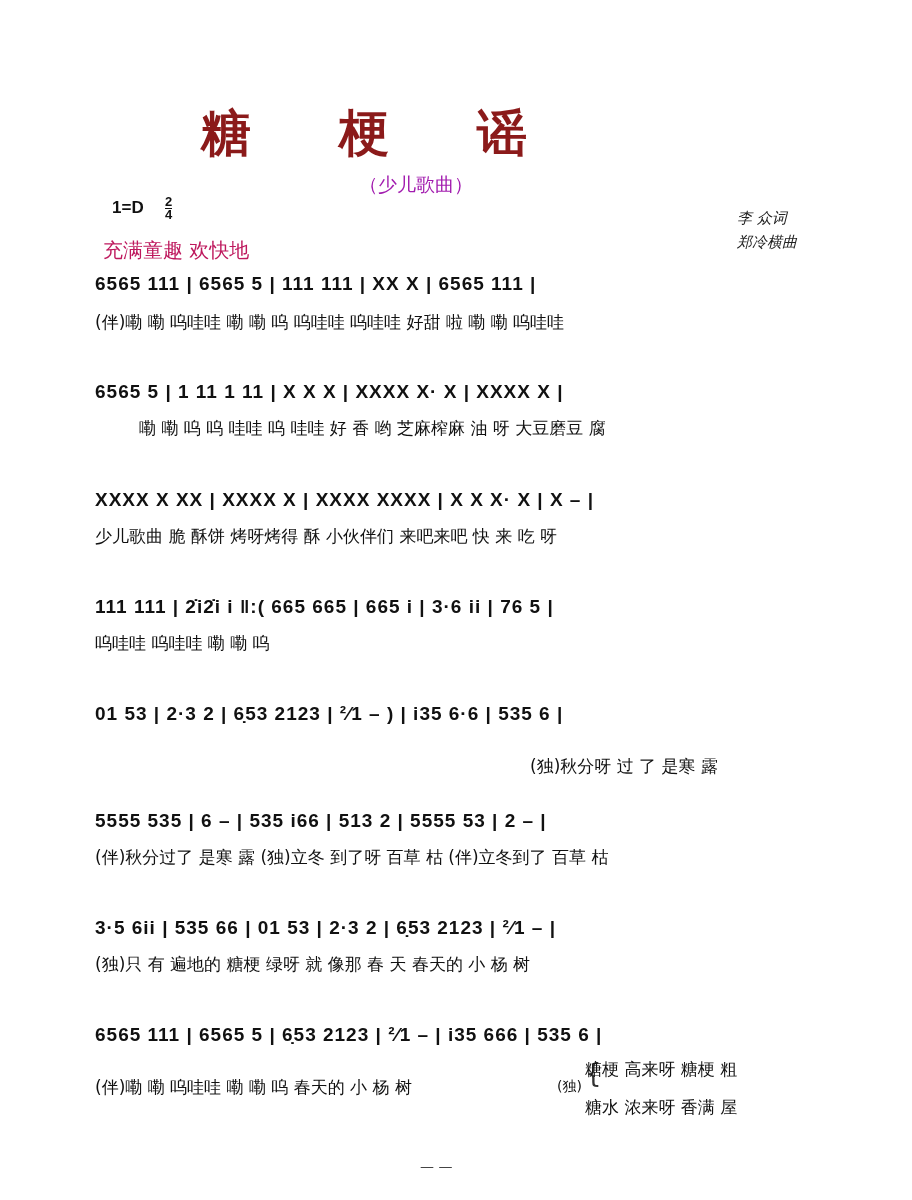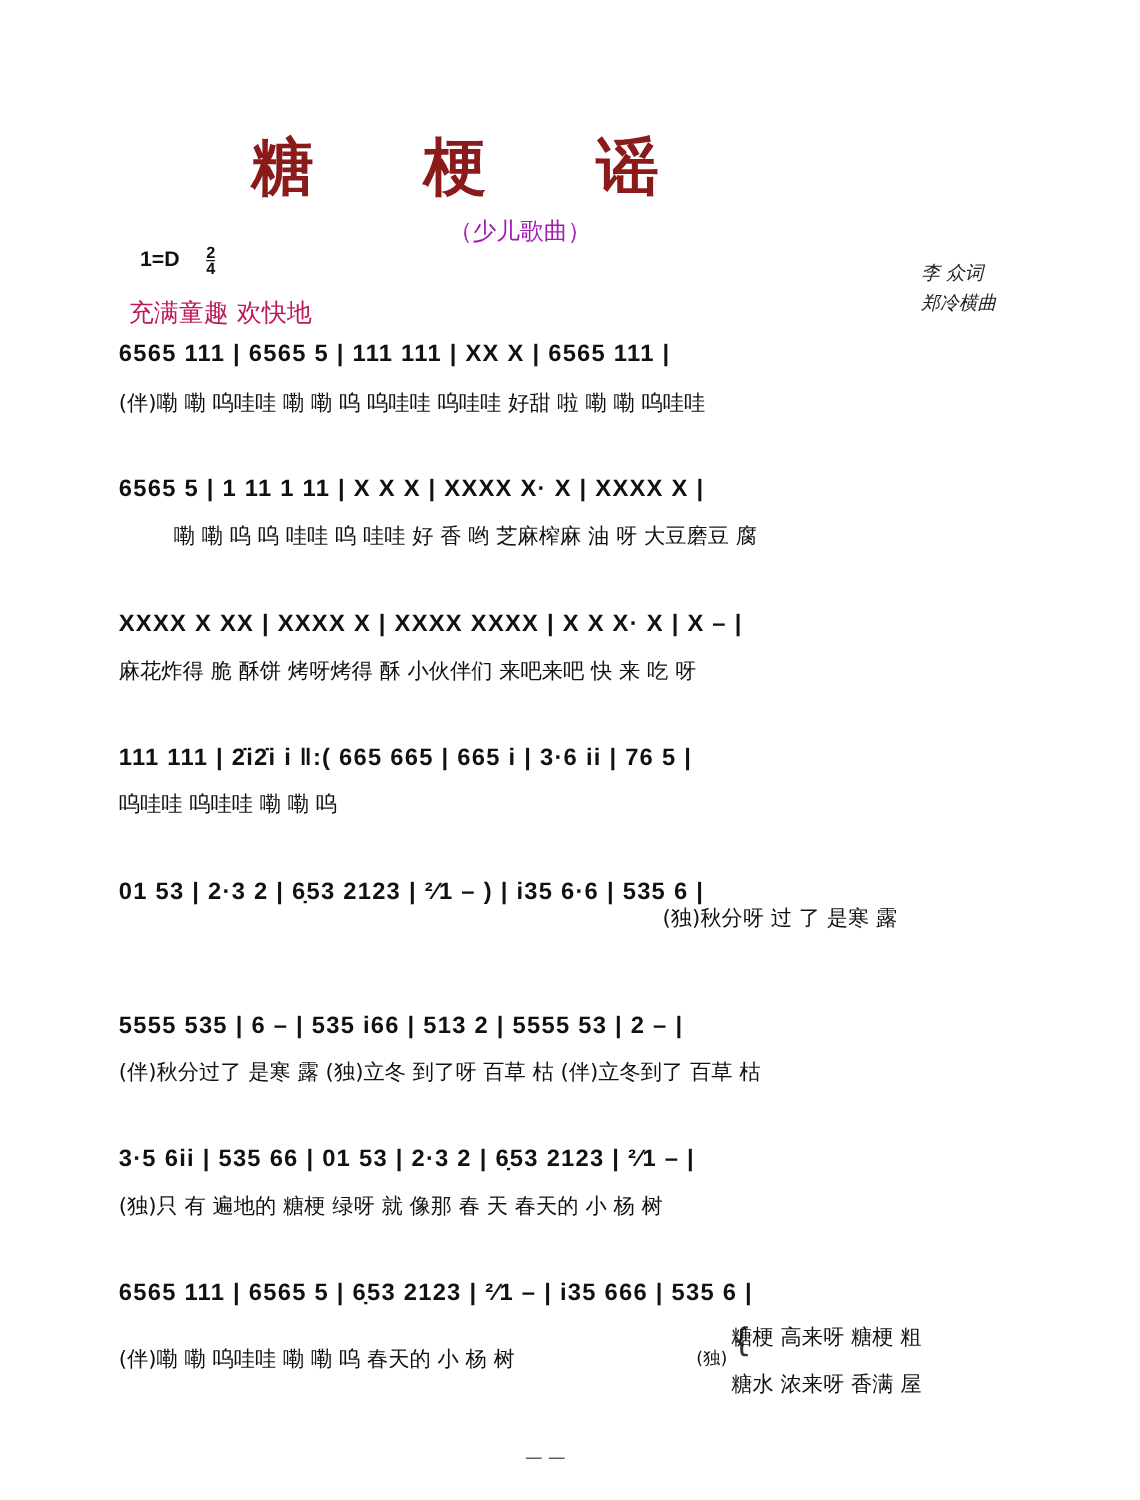--- a/index.html
+++ b/index.html
@@ -37,29 +37,29 @@
 <div class="row" style="top:273px;">
   <div class="notes">6565 111 | 6565 5 | 111 111 | XX X | 6565 111 |</div>
   <div class="lyrics" style="top:38px;">(伴)嘞 嘞  呜哇哇  嘞 嘞  呜  呜哇哇 呜哇哇  好甜 啦  嘞 嘞  呜哇哇</div>
 </div>
 <div class="row" style="top:381px;">
   <div class="notes">6565 5 | 1 11 1 11 | X X X | XXXX X· X | XXXX X |</div>
   <div class="lyrics" style="top:36px;padding-left:44px;">嘞 嘞  呜  呜 哇哇 呜 哇哇  好 香  哟  芝麻榨麻 油 呀  大豆磨豆  腐</div>
 </div>
 <div class="row" style="top:489px;">
   <div class="notes">XXXX X XX | XXXX X | XXXX XXXX | X X X· X | X – |</div>
-  <div class="lyrics" style="top:36px;">麻花炸得 脆 酥饼  烤呀烤得  酥  小伙伴们 来吧来吧  快 来 吃 呀</div>
+  <div class="lyrics" style="top:36px;">少儿歌曲 脆 酥饼  烤呀烤得  酥  小伙伴们 来吧来吧  快 来 吃 呀</div>
 </div>
 <div class="row" style="top:596px;">
   <div class="notes">111 111 | 2̇i2̇i i ‖:( 665 665 | 665 i | 3·6 ii | 76 5 |</div>
   <div class="lyrics" style="top:36px;">呜哇哇 呜哇哇  嘞 嘞  呜</div>
 </div>
 <div class="row" style="top:703px;">
   <div class="notes">01 53 | 2·3 2 | 6̣53 2123 | ²⁄1 – ) | i35 6·6 | 535 6 |</div>
-  <div class="lyrics" style="top:20px;left:435px;">(独)秋分呀 过 了  是寒  露</div>
+  <div class="lyrics" style="top:52px;left:435px;">(独)秋分呀 过 了  是寒  露</div>
 </div>
 <div class="row" style="top:810px;">
   <div class="notes">5555 535 | 6 – | 535 i66 | 513 2 | 5555 53 | 2 – |</div>
   <div class="lyrics" style="top:36px;left:0;">(伴)秋分过了 是寒  露 (独)立冬 到了呀 百草 枯 (伴)立冬到了 百草 枯</div>
 </div>
 <div class="row" style="top:917px;">
   <div class="notes">3·5 6ii | 535 66 | 01 53 | 2·3 2 | 6̣53 2123 | ²⁄1 – |</div>
   <div class="lyrics" style="top:36px;left:0;">(独)只 有 遍地的  糖梗  绿呀  就 像那  春  天  春天的 小 杨  树</div>
 </div>
 <div class="row" style="top:1024px;">

